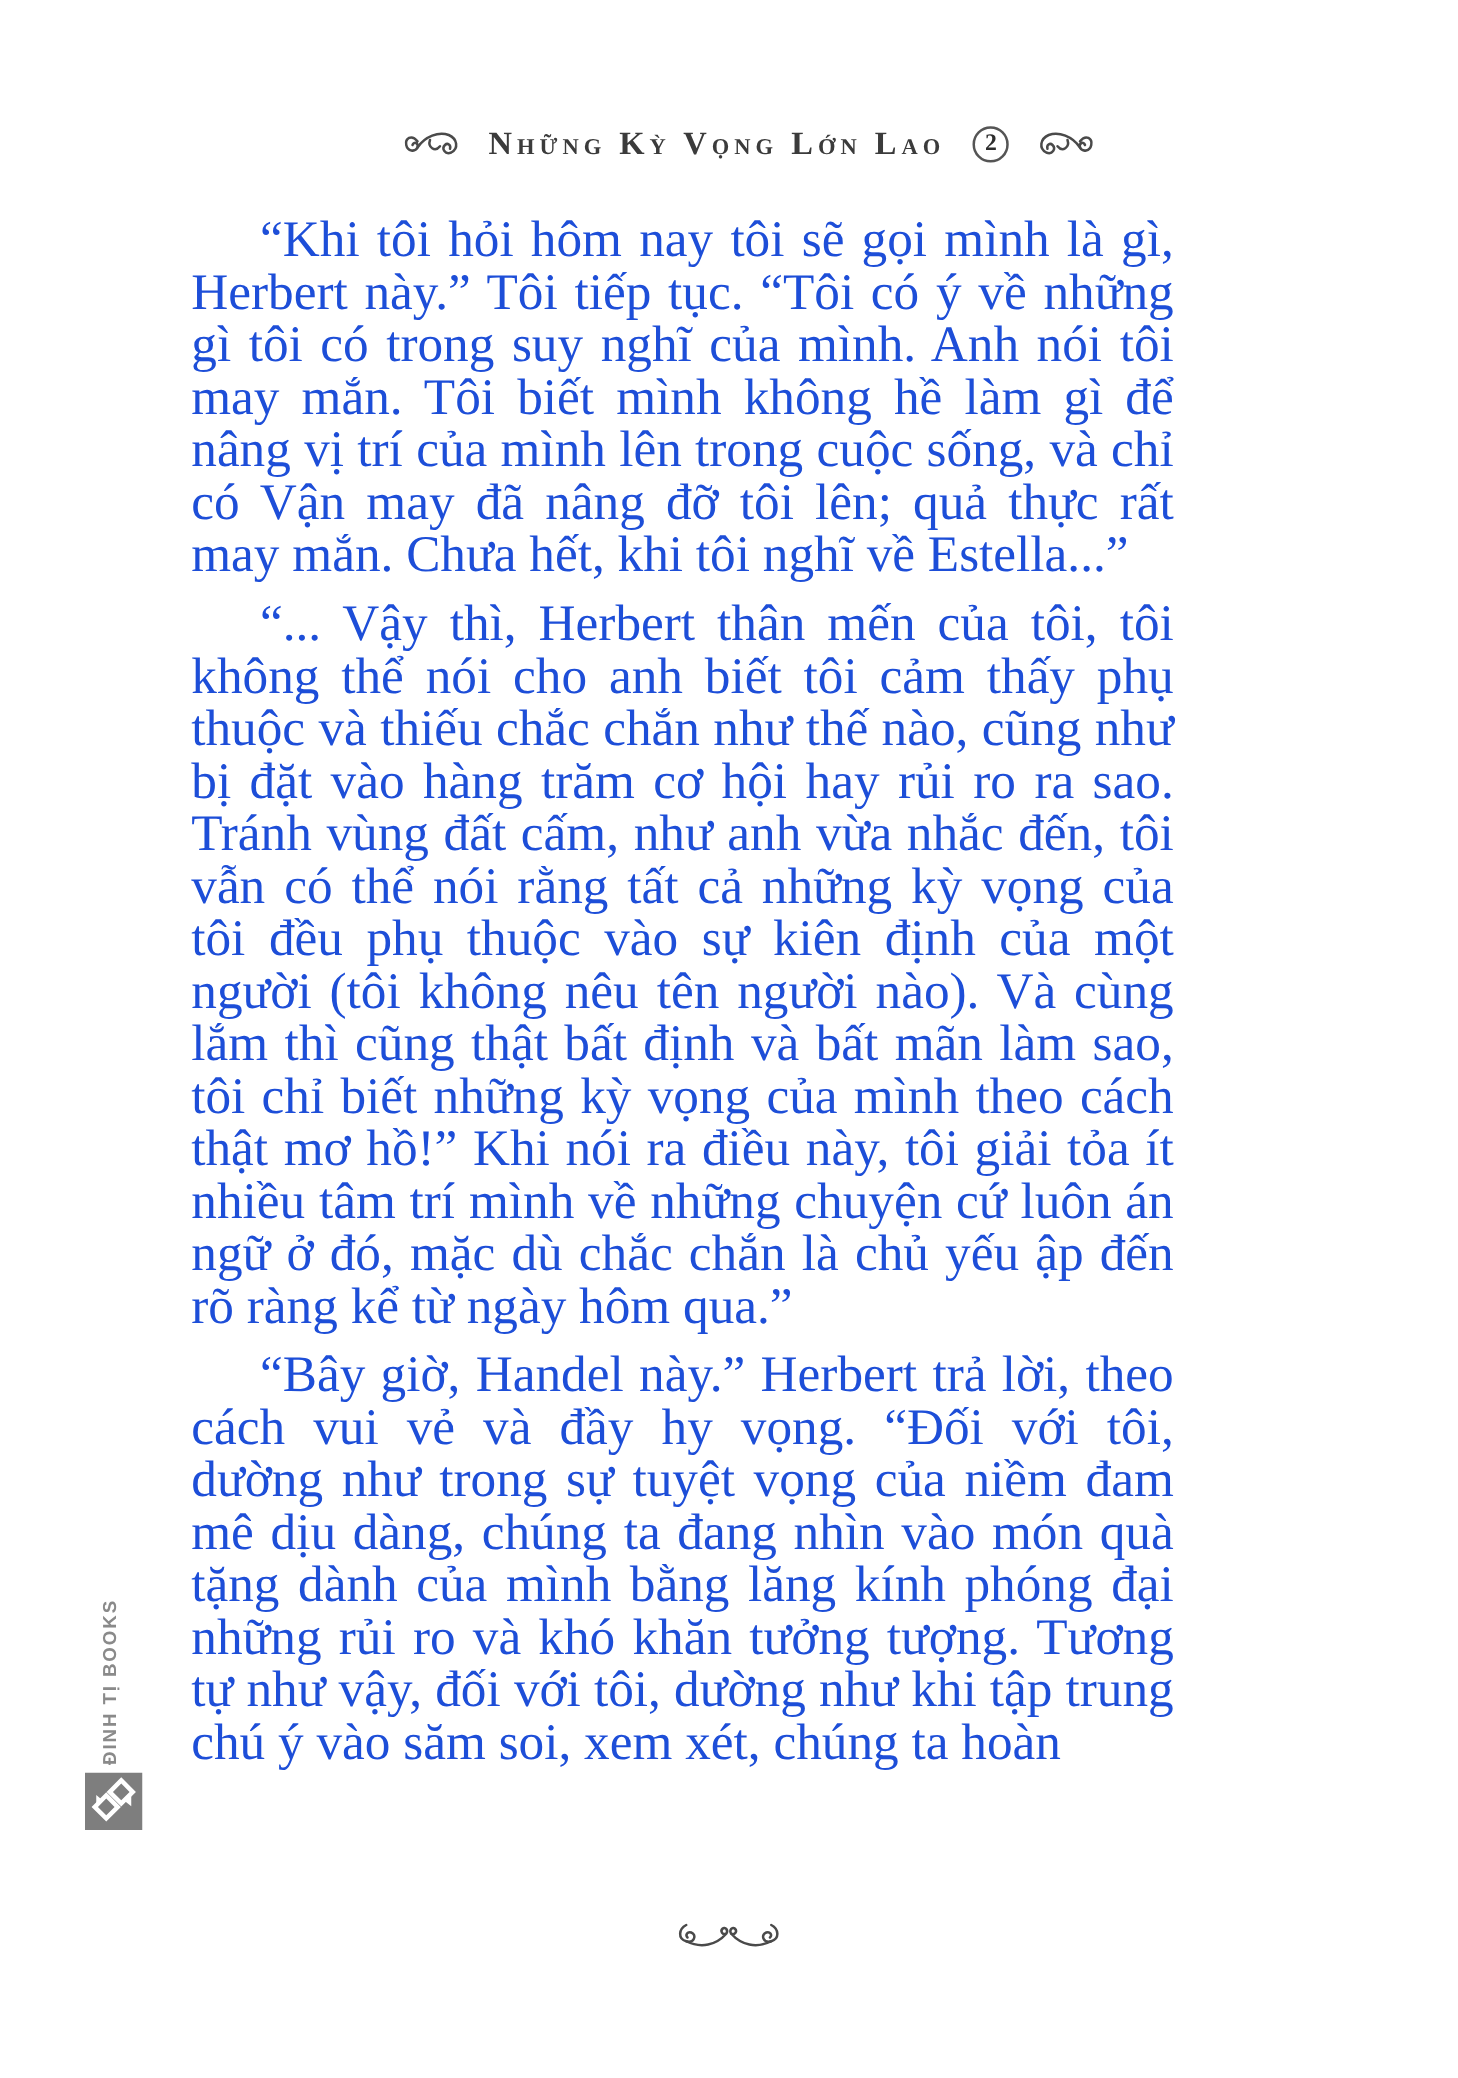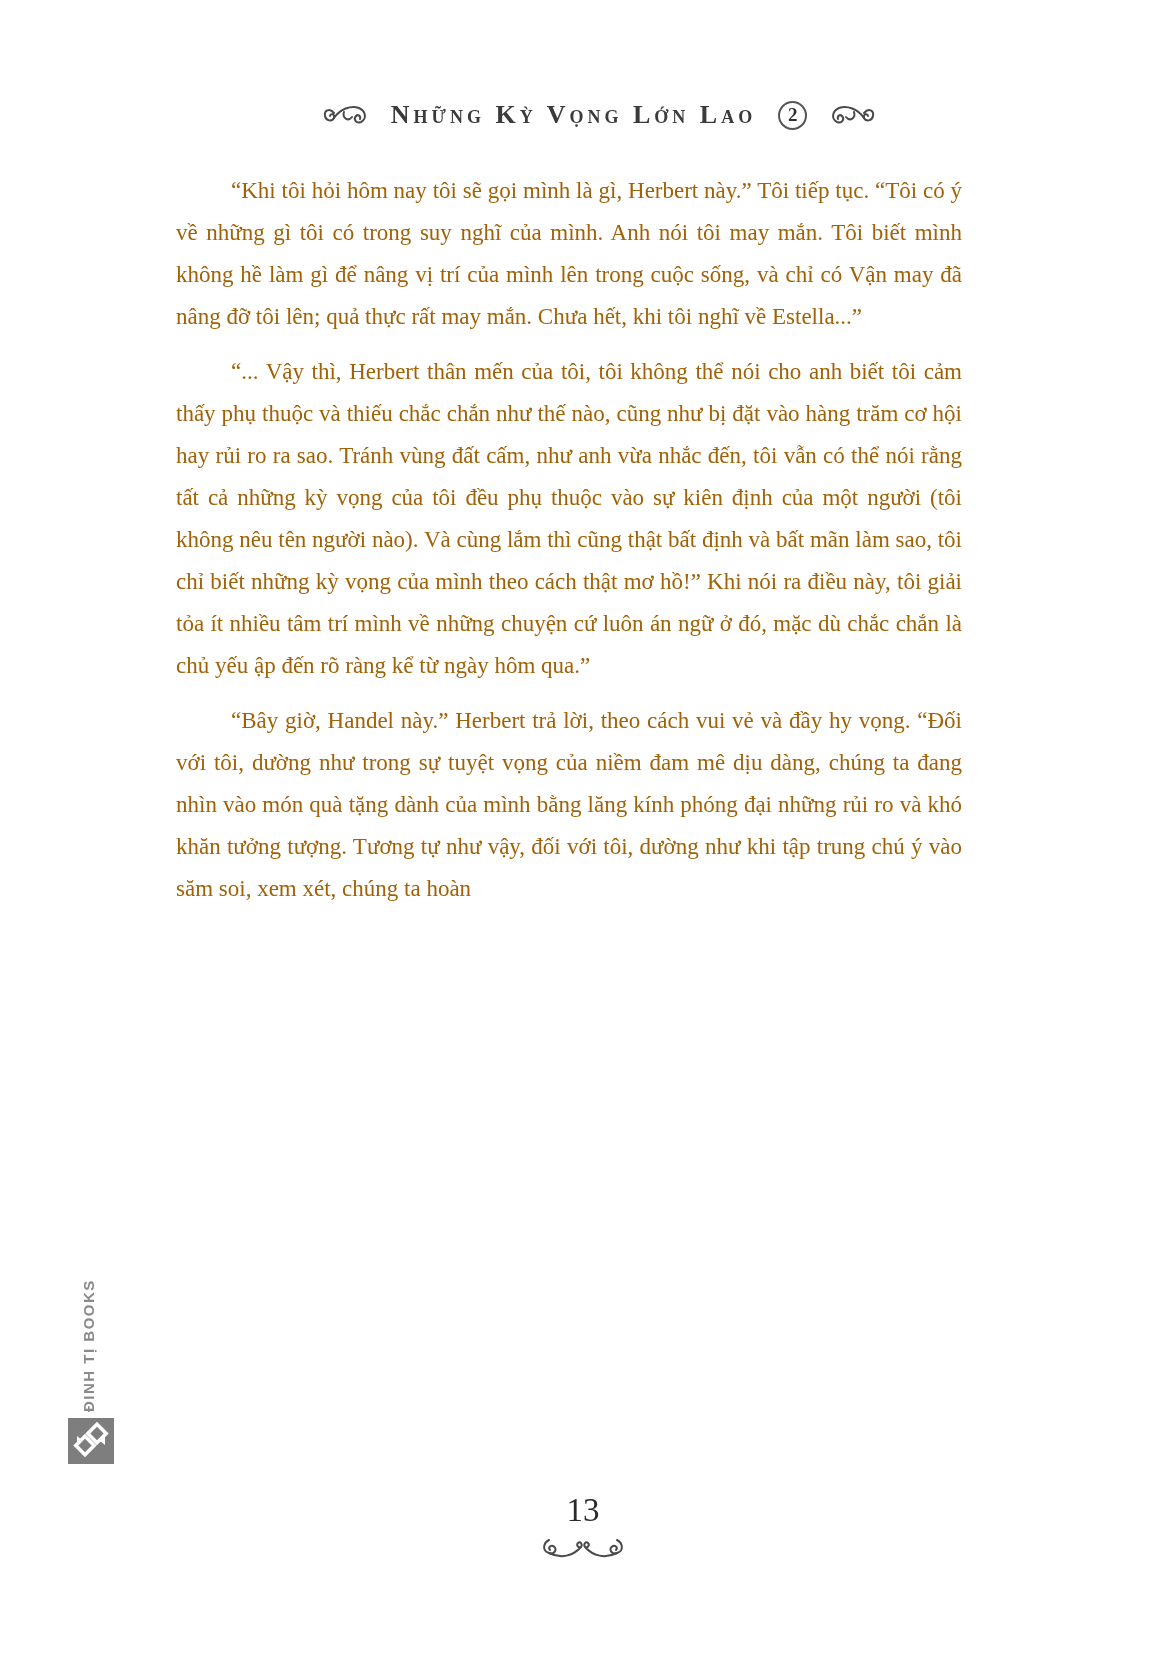--- a/index.html
+++ b/index.html
@@ -29,24 +29,24 @@
     border:2px solid #555; border-radius:50%;
     display:flex; align-items:center; justify-content:center;
     font-size:19px; font-weight:700; color:#2e2e2e;
   }
   .flourish svg { display:block; }
   .flourish path { fill:none; stroke:#4a4a4a; stroke-width:2; stroke-linecap:round; }
   .flip svg { transform:scaleX(-1); }
 
   
   .body-text {
-    position:absolute; left:176px; top:170px; width:786px;
-    font-size:23px; line-height:42px;
+    position:absolute; left:153px; top:170px; width:786px;
+    font-size:41px; line-height:42px;
     text-align:justify;
-    color:#a16207;
+    color:#1d4ed8;
   }
   .para { margin:0; text-indent:55px; }
   .para + .para { margin-top:13px; }
 
   
   .publisher {
     position:absolute; left:80px; top:1412px;
     transform-origin:0 0; transform:rotate(-90deg);
     white-space:nowrap;
     font-family:"Liberation Sans","DejaVu Sans",sans-serif;
@@ -103,21 +103,20 @@
       <rect width="46" height="46" fill="#7e7e7e"></rect>
       <g fill="none" stroke="#ffffff" stroke-width="3.6">
         <rect x="22.5" y="9" width="13" height="13" transform="rotate(45 29 15.5)"></rect>
         <rect x="10.5" y="21" width="13" height="13" transform="rotate(45 17 27.5)"></rect>
       </g>
       <path d="M9 18 L14.5 22.5 L9 27 Z" fill="#ffffff"></path>
       <path d="M37 18 L31.5 22.5 L37 27 Z" fill="#ffffff"></path>
     </svg>
   </div>
 
-  <div class="page-number">13</div>
   <div class="footer-flourish">
     <svg width="84" height="26" viewBox="0 0 84 26">
       <g>
         <path d="M8 6 C2 9 1 17 8 19 C14 21 17 14 12 12 C9 11 7 14 9 16"></path>
         <path d="M8 19 C20 25 32 22 40 13 C42 10 39 7 37 9 C35 11 37 14 40 13"></path>
       </g>
       <g transform="translate(84,0) scale(-1,1)">
         <path d="M8 6 C2 9 1 17 8 19 C14 21 17 14 12 12 C9 11 7 14 9 16"></path>
         <path d="M8 19 C20 25 32 22 40 13 C42 10 39 7 37 9 C35 11 37 14 40 13"></path>
       </g>

